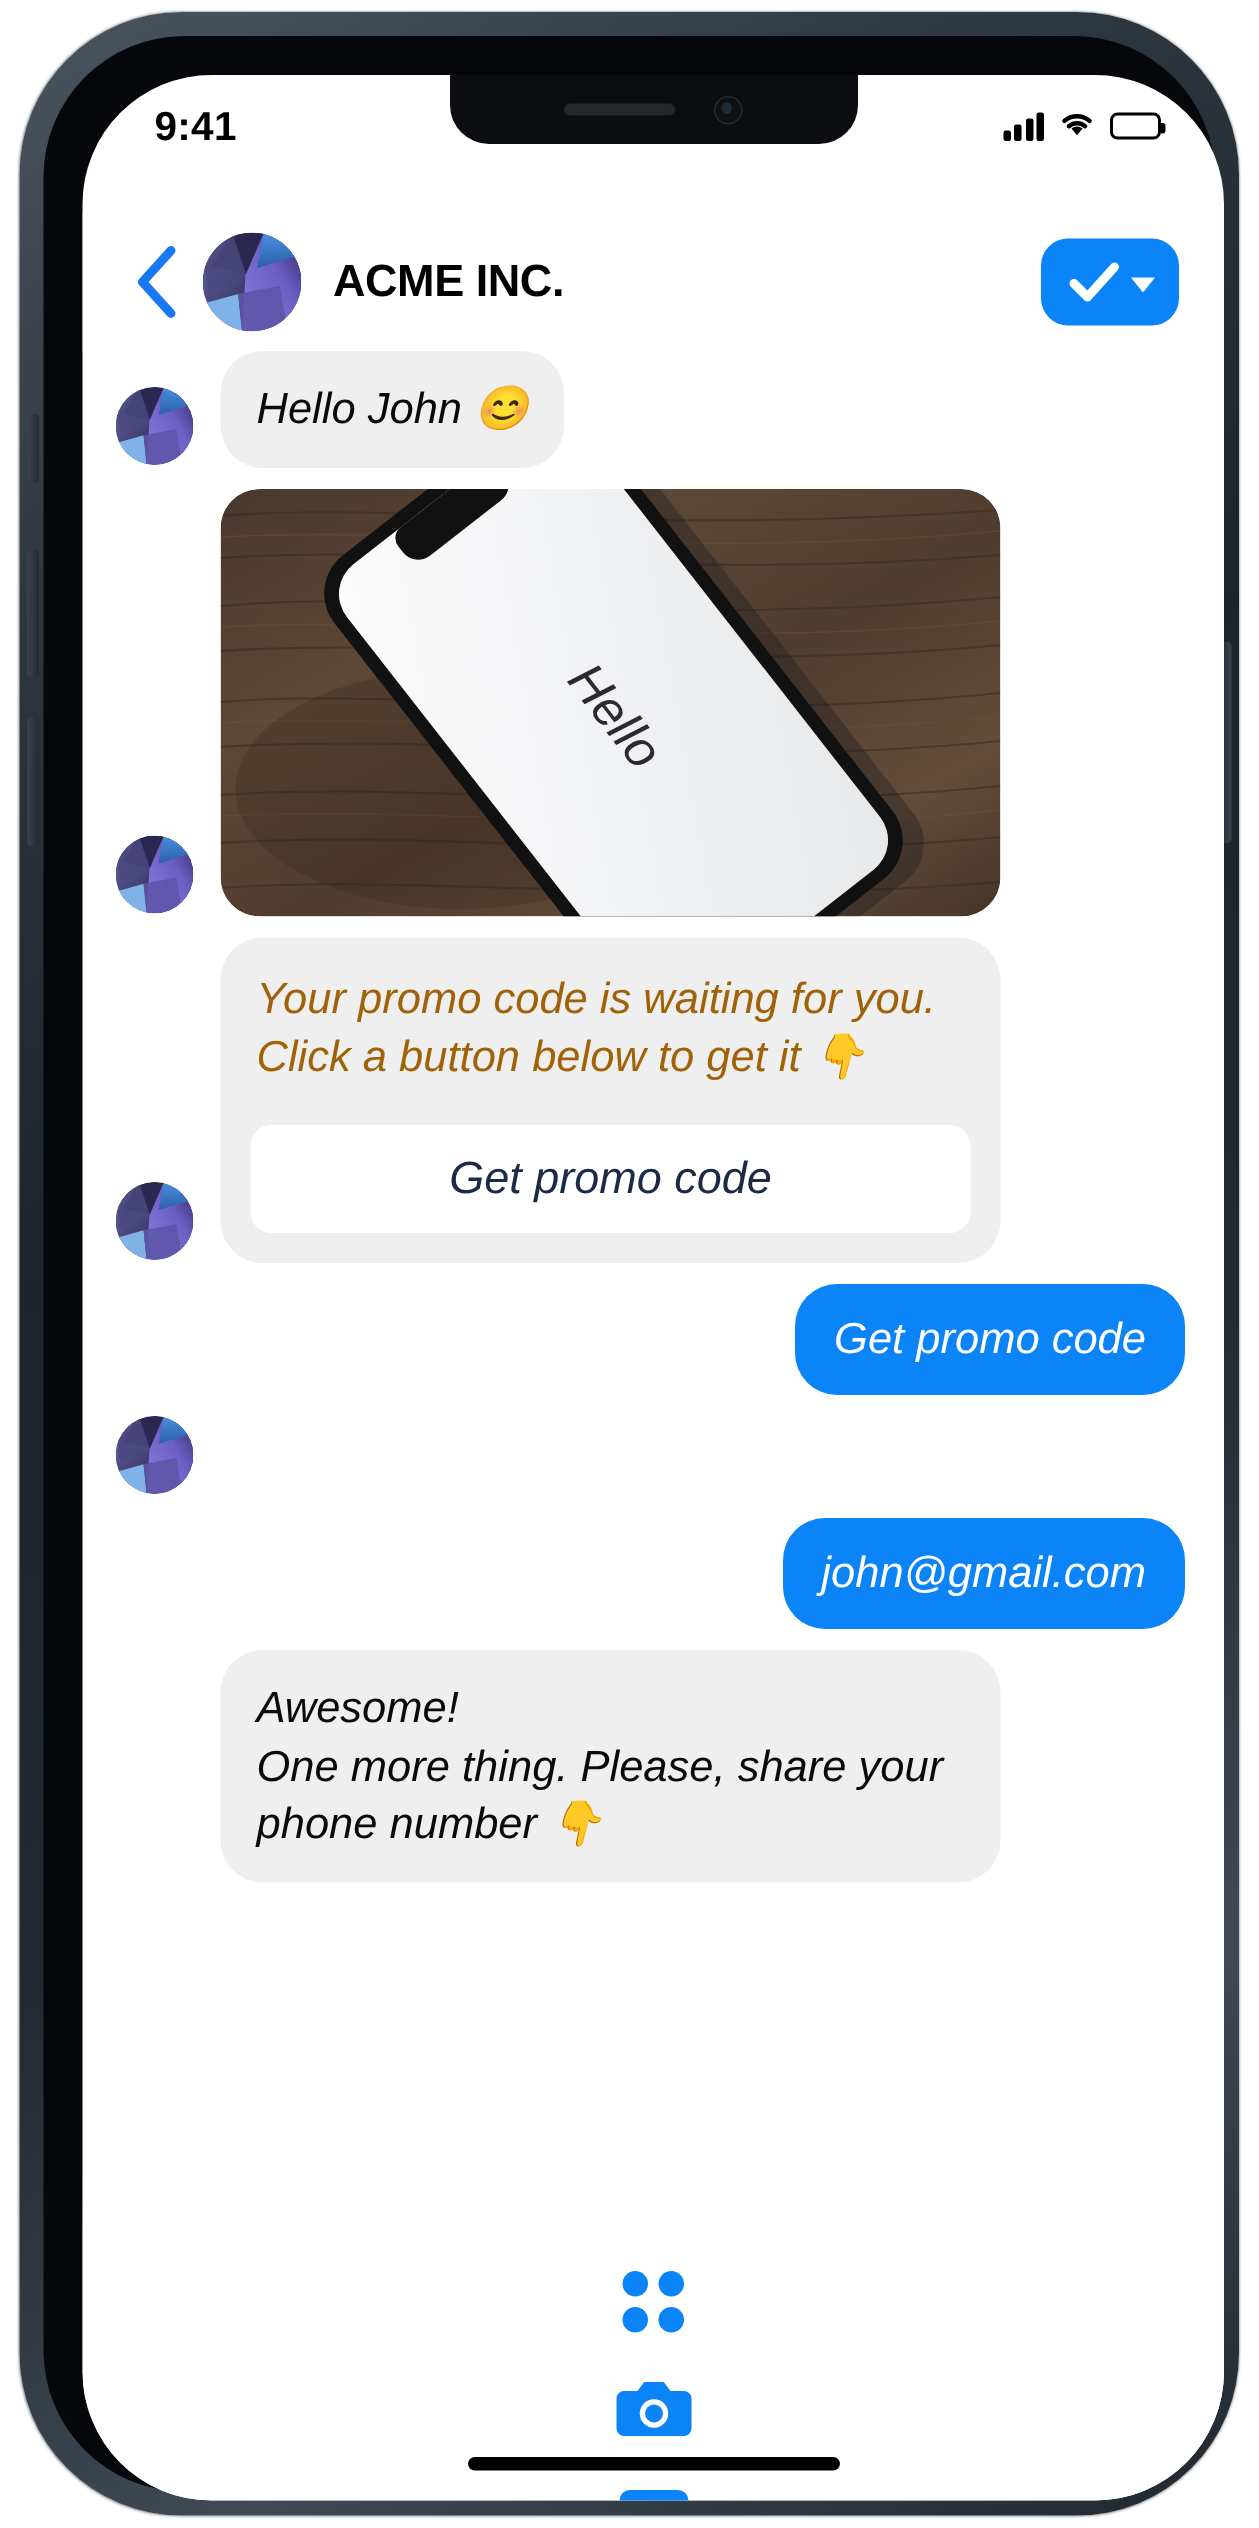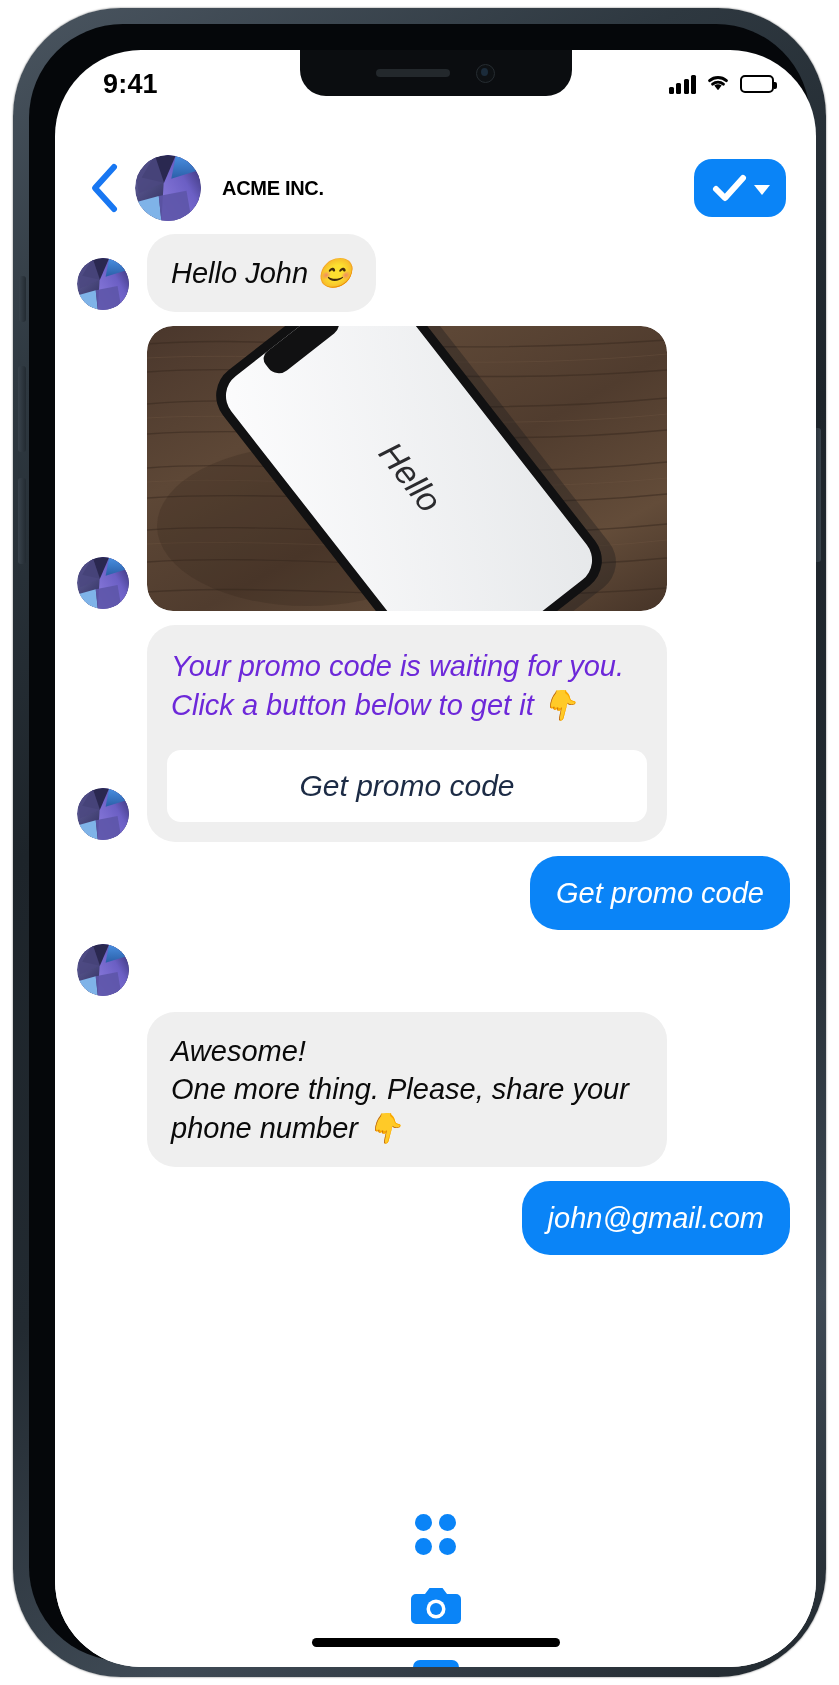--- a/index.html
+++ b/index.html
@@ -151,21 +151,21 @@
     flex: 0 0 auto;
   }
   #header-avatar {
     width: 66px; height: 66px;
     border-radius: 50%;
     margin-left: 6px;
     flex: 0 0 auto;
     overflow: hidden;
   }
   #header-title {
-    font-size: 20px;
+    font-size: 30px;
     font-weight: bold;
     color: #000;
     margin-left: 21px;
     letter-spacing: -.3px;
     white-space: nowrap;
   }
   #subscribe-button {
     margin-left: auto;
     width: 92px; height: 58px;
     border-radius: 18px;
@@ -241,21 +241,21 @@
   .media-image {
     display: block;
     width: 520px;
     height: 285px;
     border-radius: 26px;
   }
 
   .card-text {
     font-size: 29px;
     line-height: 1.32;
-    color: #6d28d9;
+    color: #a16207;
     padding: 0 4px 6px 4px;
   }
   .card-button {
     margin-top: 20px;
     background: #ffffff;
     border-radius: 14px;
     height: 72px;
     display: flex;
     align-items: center;
     justify-content: center;
@@ -559,30 +559,30 @@
                 <polygon points="30,0 62,0 44,42 10,34" fill="#2a2850"></polygon>
                 <polygon points="62,0 100,0 100,22 55,36" fill="url(#gC)"></polygon>
                 <polygon points="0,72 36,62 40,100 0,100" fill="#7fb3e8"></polygon>
                 <polygon points="36,62 78,54 86,100 40,100" fill="#5d55a8" opacity=".9"></polygon>
                 <polygon points="0,26 30,0 44,42 6,58" fill="#4b4880" opacity=".85"></polygon>
               </g>
             </svg>
           </div>
         </div>
 
+        <div class="msg-row out">
+          <div class="bubble out">john@gmail.com</div>
+        </div>
+
         <div class="msg-row">
           <div class="row-avatar spacer"></div>
           <div class="bubble-group" style="width:520px;">
             <div class="bubble fade-bubble" style="width:100%;white-space:pre-line;">Awesome!
 One more thing. Please, share your phone number 👇</div>
           </div>
-        </div>
-
-        <div class="msg-row out">
-          <div class="bubble out">john@gmail.com</div>
         </div>
 
       </div>
 
       <div id="composer">
         <div id="fade-overlay" style="top:-60px;height:60px;"></div>
 
         <div class="composer-icon">
           <span id="apps-icon-grid">
             <span></span>

